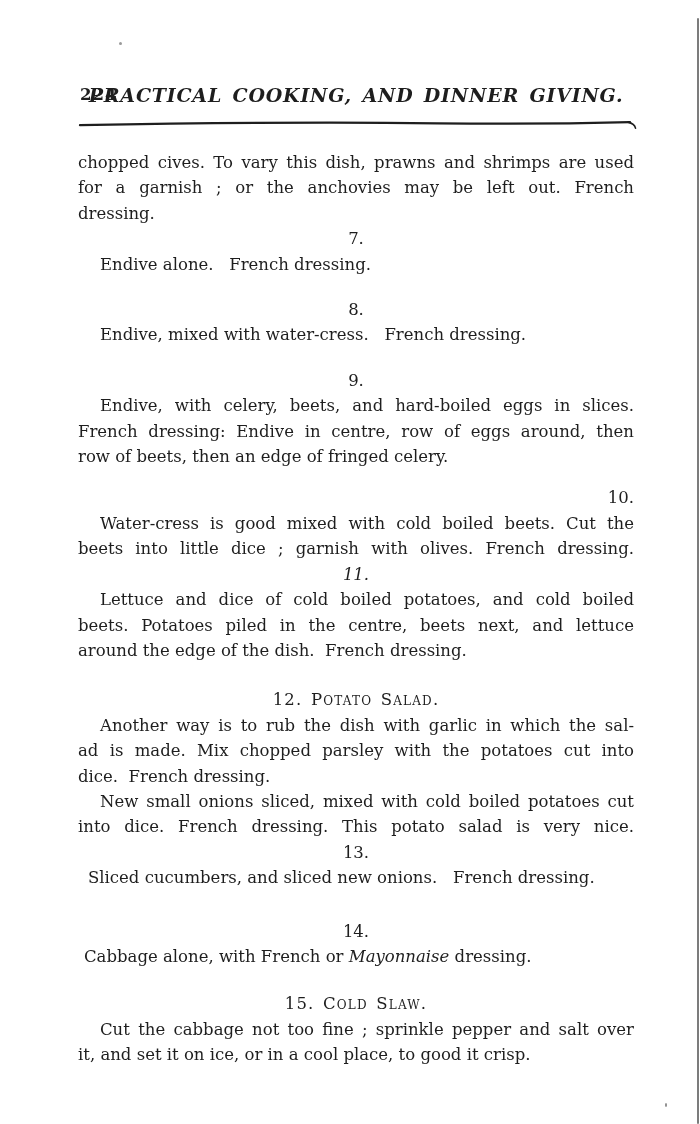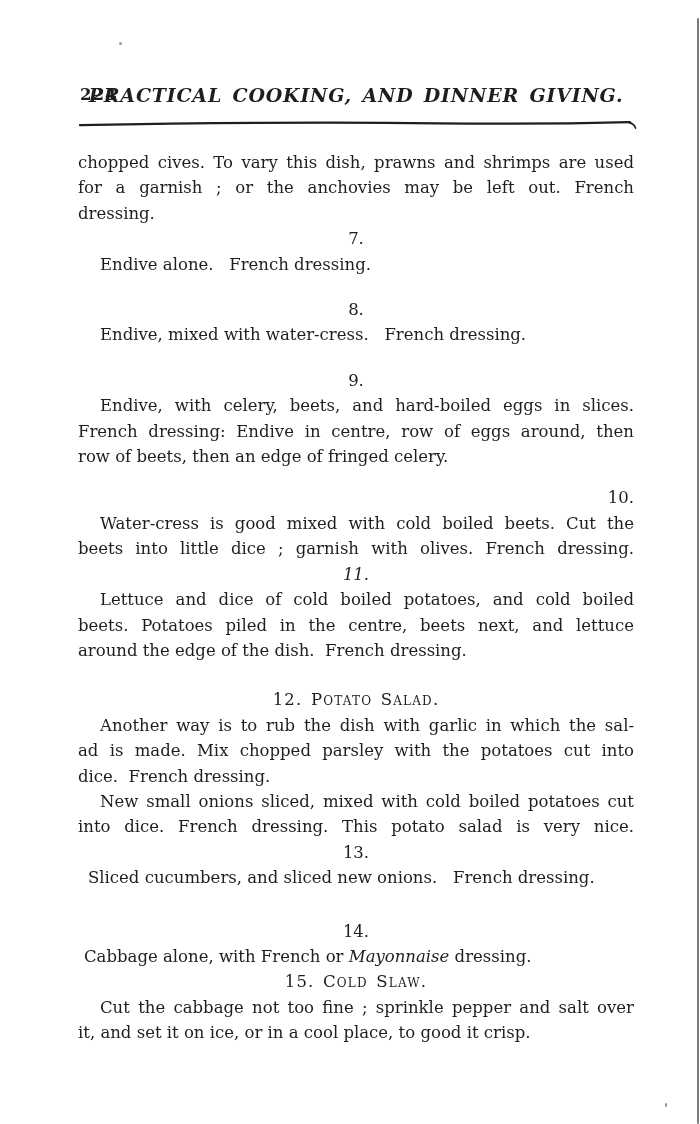--- a/index.html
+++ b/index.html
@@ -91,21 +91,21 @@
       <div class="line j ind">New small onions sliced, mixed with cold boiled potatoes cut</div>
       <div class="line j">into dice.  French dressing.  This potato salad is very nice.</div>
     </div>
 
     <div class="sec-h">13.</div>
     <div class="line l ind10">Sliced cucumbers, and sliced new onions.   French dressing.</div>
 
     <div class="sec-h" style="margin-top:28px;">14.</div>
     <div class="line l ind6"><span>Cabbage alone, with French or </span><span class="ital">Mayonnaise</span><span> dressing.</span></div>
 
-    <div class="sec-h sc" style="">15. Cold Slaw.</div>
+    <div class="sec-h sc" style="margin-top:22px;">15. Cold Slaw.</div>
     <div>
       <div class="line j ind">Cut the cabbage not too fine ;  sprinkle pepper and salt over</div>
       <div class="line l">it, and set it on ice, or in a cool place, to good it crisp.</div>
     </div>
 
   </div>
 
   <div class="edge-streak"></div>
   <div class="speck speck-a"></div>
   <div class="speck speck-b"></div>

